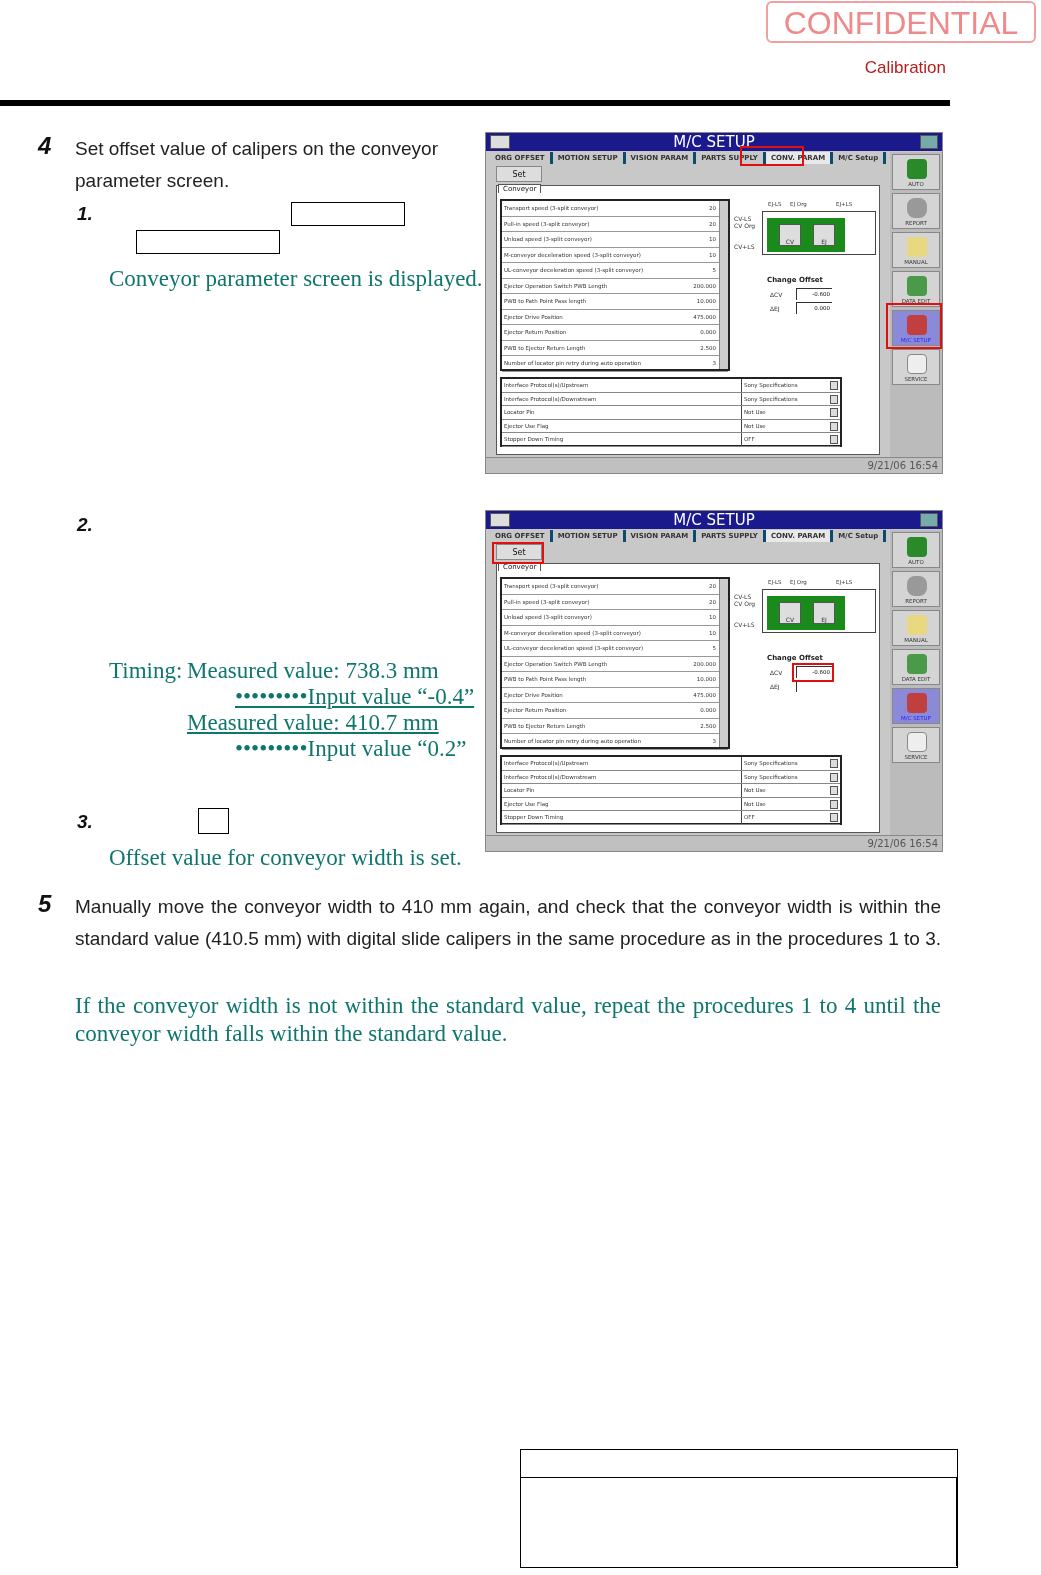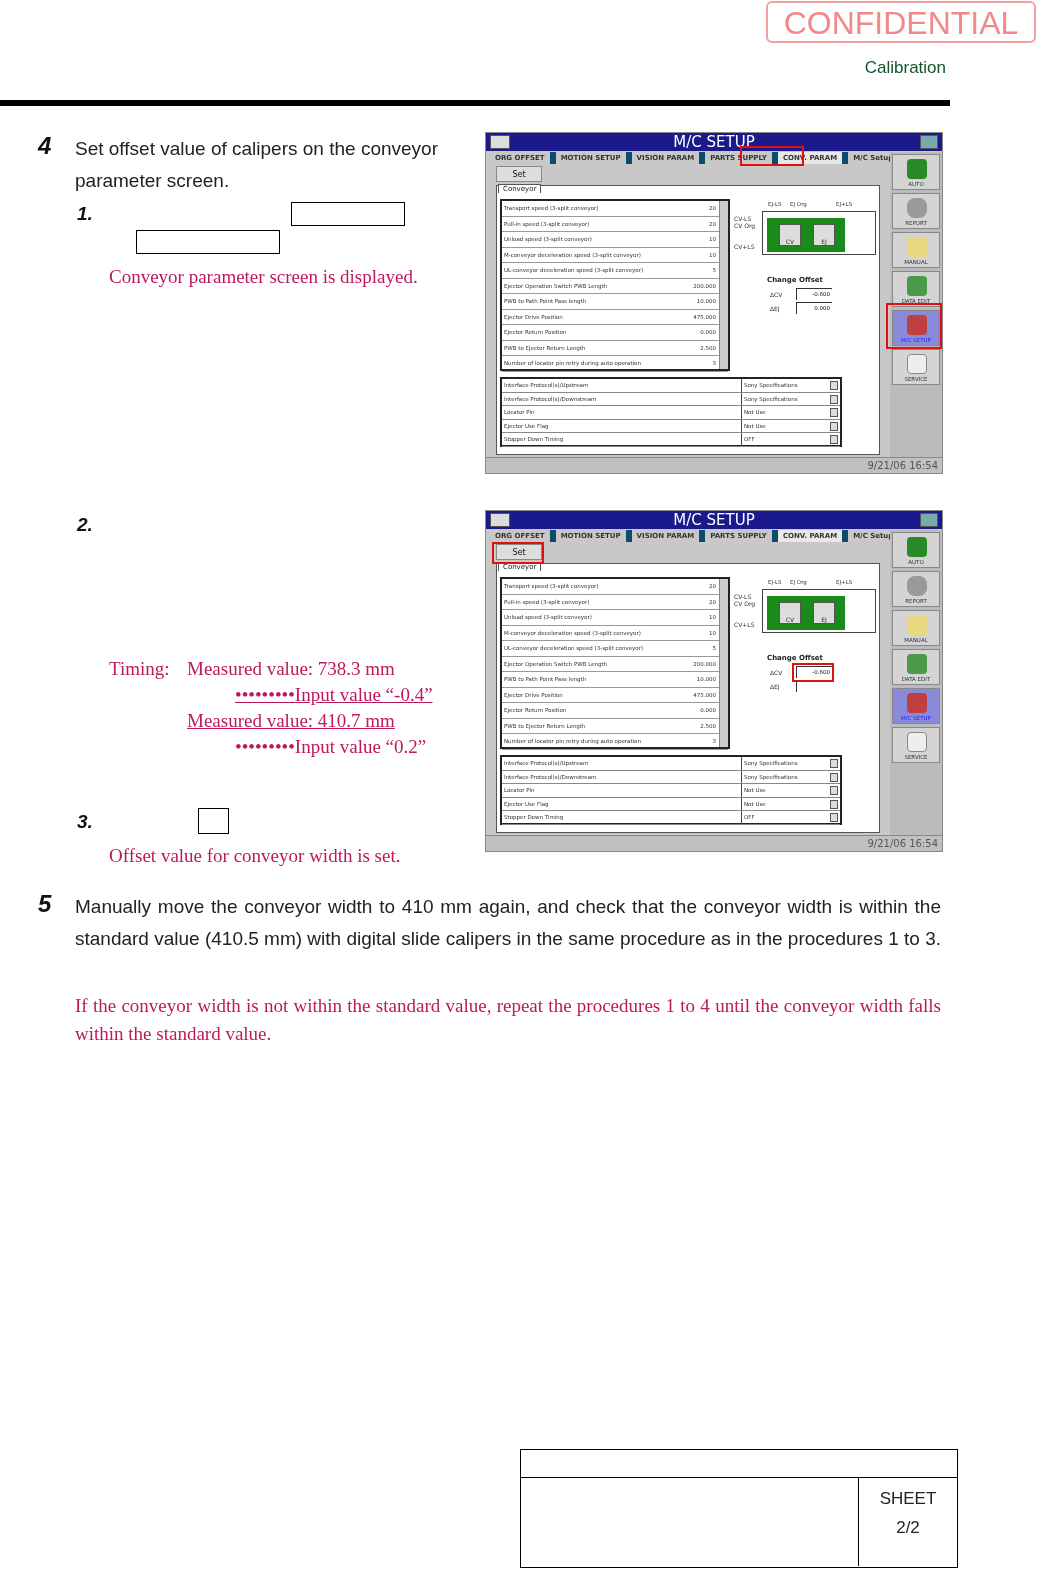--- a/index.html
+++ b/index.html
@@ -1,35 +1,35 @@
 <!DOCTYPE html>
 <html><head>
 <meta charset="utf-8">
 <style>
   * { box-sizing: border-box; margin: 0; padding: 0; }
   body { width: 1041px; height: 1575px; background: #fff; position: relative; overflow: hidden; font-family: "Liberation Sans", sans-serif; color: #111; }
   .abs { position: absolute; }
 
   .stamp { left: 766px; top: 1px; width: 270px; height: 42px; border: 2px solid #f0a0a0; border-radius: 6px; color: #f08a8a; font-size: 32px; text-align: center; line-height: 40px; letter-spacing: 0px; }
-  .section-title { right: 95px; top: 58px; font-size: 17px; color: #14532d; }
+  .section-title { right: 95px; top: 58px; font-size: 17px; color: #b91c1c; }
   .top-rule { left: 0; top: 100px; width: 950px; height: 6px; background: #000; }
 
   .step-num { font-weight: bold; font-style: italic; font-size: 24px; }
   .sans-text { font-size: 19px; line-height: 32px; color: #222; }
-  .serif-text { font-family: "Liberation Serif", serif; font-size: 19px; color: #be185d; }
+  .serif-text { font-family: "Liberation Serif", serif; font-size: 23px; color: #0f766e; }
   .sub-num { font-weight: bold; font-style: italic; font-size: 19px; }
   .blank-box { border: 1.5px solid #000; background: #fff; }
 
   
   .screen { width: 458px; background: #c8c8c8; border: 1px solid #888; overflow: hidden; font-family: "DejaVu Sans", sans-serif; }
   .scr-title { height: 18px; background: #1a1a8c; color: #fff; font-size: 15px; text-align: center; line-height: 18px; position: relative; }
   .scr-title .ico-l { position: absolute; left: 4px; top: 2px; width: 20px; height: 14px; background: #ddd; border: 1px solid #555; }
   .scr-title .ico-r { position: absolute; right: 4px; top: 2px; width: 18px; height: 14px; background: #7aa; border: 1px solid #555; }
   .scr-tabs { position: absolute; left: 4px; top: 19px; height: 12px; display: flex; font-size: 7px; font-weight: bold; color: #333; white-space: nowrap; }
-  .scr-tabs span { padding: 0 5px; border-right: 6px solid #0c4a6e; line-height: 12px; }
+  .scr-tabs span { padding: 0 5px; border-right: 3px solid #0c4a6e; line-height: 12px; }
   .scr-tabs span.active { background: #e8e8e8; }
   .set-btn { position: absolute; left: 10px; top: 33px; width: 46px; height: 16px; background: #ddd; border: 1px solid #888; font-size: 8px; text-align: center; line-height: 15px; }
   .conv-panel { position: absolute; left: 10px; top: 52px; width: 384px; height: 270px; background: #fff; border: 1px solid #555; }
   .conv-tab { position: absolute; left: 12px; top: 51px; font-size: 7px; background: #fff; padding: 0 4px; border: 1px solid #555; border-bottom: none; }
   .param-list { position: absolute; left: 14px; top: 66px; width: 230px; height: 172px; border: 2px solid #222; background: #fff; }
   .param-row { display: flex; justify-content: space-between; height: 15.5px; border-bottom: 1px solid #999; font-size: 5.5px; line-height: 15px; padding: 0 2px; color: #333; }
   .param-scroll { position: absolute; right: 0; top: 0; width: 9px; height: 100%; background: #ccc; border-left: 1px solid #888; }
   .diagram { position: absolute; left: 276px; top: 68px; width: 114px; height: 60px; font-size: 5.5px; color: #333; }
   .dia-box { position: absolute; left: 0; top: 10px; width: 114px; height: 44px; border: 1px solid #444; background: #fff; }
   .dia-green { position: absolute; left: 4px; top: 6px; width: 78px; height: 34px; background: #1a8a1a; }
@@ -349,18 +349,14 @@
 </div>
 
 <div class="abs step-num" style="left:38px; top:890px;">5</div>
 <div class="abs sans-text" style="left:75px; top:891px; width:866px; text-align:justify;">Manually move the conveyor width to 410 mm again, and check that the conveyor width is within the standard value (410.5 mm) with digital slide calipers in the same procedure as in the procedures 1 to 3.</div>
 <div class="abs serif-text" style="left:75px; top:992px; width:866px; line-height:28px; text-align:justify;">If the conveyor width is not within the standard value, repeat the procedures 1 to 4 until the conveyor width falls within the standard value.</div>
 
 <div class="abs footer-table">
   <div class="footer-top"></div>
   <div class="footer-bottom">
     <div class="footer-left"></div>
-    <div class="footer-right">
-      <div>SHEET</div>
-      <div>2/2</div>
-    </div>
   </div>
 </div>
 
 </body></html>

